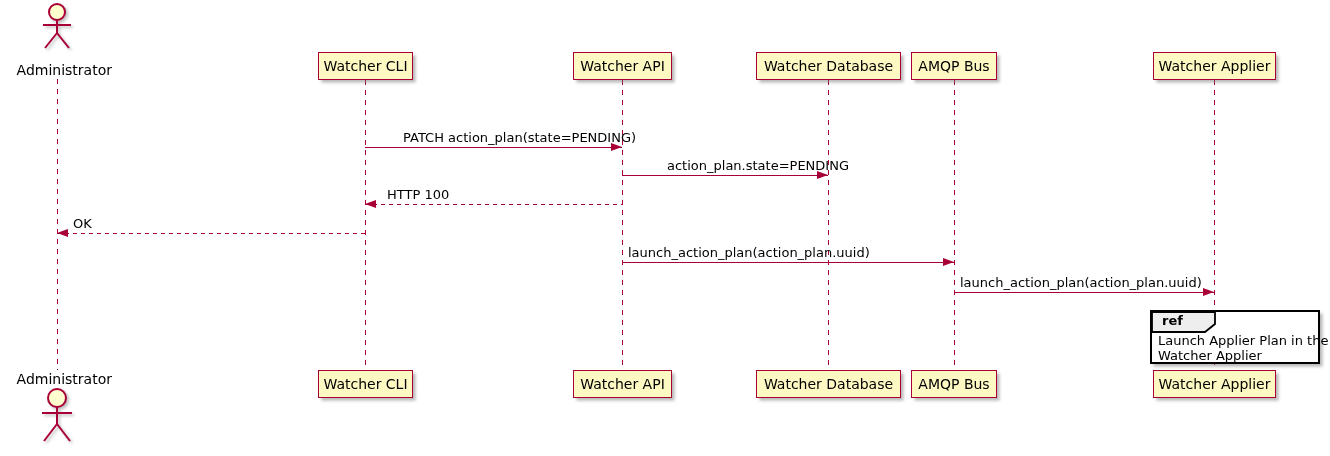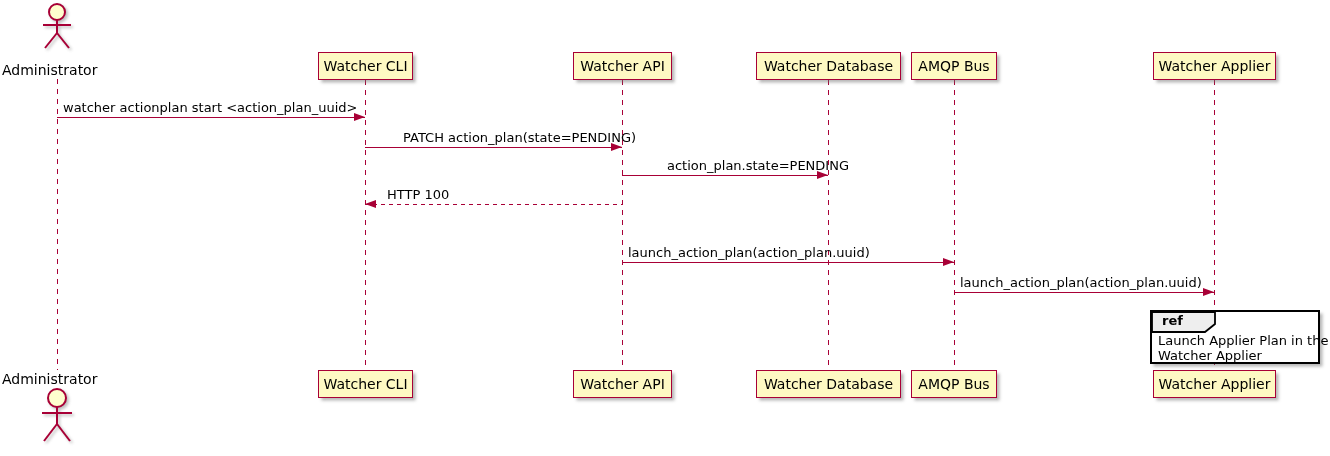--- a/index.html
+++ b/index.html
@@ -16,21 +16,21 @@
   .participant{
     position:absolute;height:28px;box-sizing:border-box;
     background:#fef9c3;border:1.6px solid #A80036;
     box-shadow:2.5px 2.5px 3px rgba(110,110,110,0.5);
     display:flex;align-items:center;justify-content:center;
     font-size:14px;white-space:nowrap;
   }
   
   .actor-svg{position:absolute;filter:drop-shadow(2.5px 2.5px 1.5px rgba(110,110,110,0.45));}
   .actor-label{
-    position:absolute;width:110px;text-align:left;font-size:14px;white-space:nowrap;
+    position:absolute;width:110px;text-align:right;font-size:14px;white-space:nowrap;
   }
   
   .msg{position:absolute;}
   .msg-label{
     position:absolute;top:0;font-size:13px;white-space:nowrap;line-height:15px;
   }
   .msg-line{position:absolute;top:17px;left:0;right:0;height:1px;background:#A80036;}
   .msg-line.dashed{
     background:repeating-linear-gradient(90deg,#A80036 0,#A80036 4px,transparent 4px,transparent 8px);
   }
@@ -82,44 +82,44 @@
   <div class="participant" style="left:756px;top:52px;width:145px;">
       <span>Watcher Database</span>
     </div>
   <div class="participant" style="left:911px;top:52px;width:86px;">
       <span>AMQP Bus</span>
     </div>
   <div class="participant" style="left:1153px;top:52px;width:123px;">
       <span>Watcher Applier</span>
     </div>
 
-  <div class="msg" style="left:57px;top:100px;width:308px;height:22px;">
-    <span class="msg-label" style="left:6px;">watcher actionplan start &lt;action_plan_uuid&gt;</span>
-    <div class="msg-line"></div>
-    <div class="arrowhead right"></div>
-  </div>
 
   <div class="msg" style="left:365px;top:130px;width:257px;height:22px;">
     <span class="msg-label" style="left:6px;margin-left:32px;">PATCH action_plan(state=PENDING)</span>
     <div class="msg-line"></div>
     <div class="arrowhead right"></div>
   </div>
 
   <div class="msg" style="left:622px;top:158px;width:206px;height:22px;">
     <span class="msg-label" style="left:16px;margin-left:29px;">action_plan.state=PENDING</span>
     <div class="msg-line"></div>
     <div class="arrowhead right"></div>
   </div>
 
   <div class="msg" style="left:365px;top:187px;width:257px;height:22px;">
     <span class="msg-label" style="left:22px;">HTTP 100</span>
     <div class="msg-line dashed"></div>
     <div class="arrowhead left"></div>
   </div>
 
+  <div class="msg" style="left:57px;top:216px;width:308px;height:22px;">
+    <span class="msg-label" style="left:16px;">OK</span>
+    <div class="msg-line dashed"></div>
+    <div class="arrowhead left"></div>
+  </div>
 
   <div class="msg" style="left:622px;top:245px;width:332px;height:22px;">
     <span class="msg-label" style="left:6px;">launch_action_plan(action_plan.uuid)</span>
     <div class="msg-line"></div>
     <div class="arrowhead right"></div>
   </div>
 
   <div class="msg" style="left:954px;top:275px;width:260px;height:22px;">
     <span class="msg-label" style="left:6px;">launch_action_plan(action_plan.uuid)</span>
     <div class="msg-line"></div>

